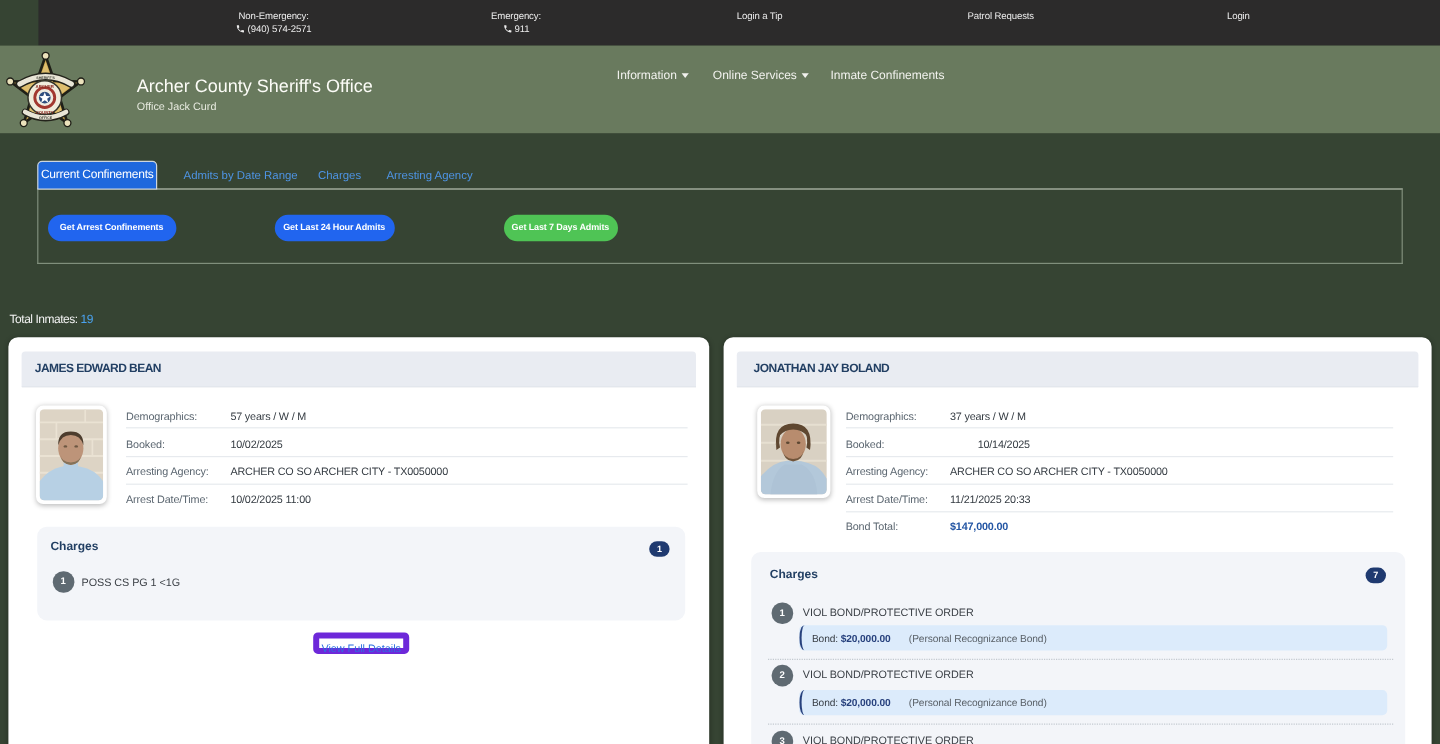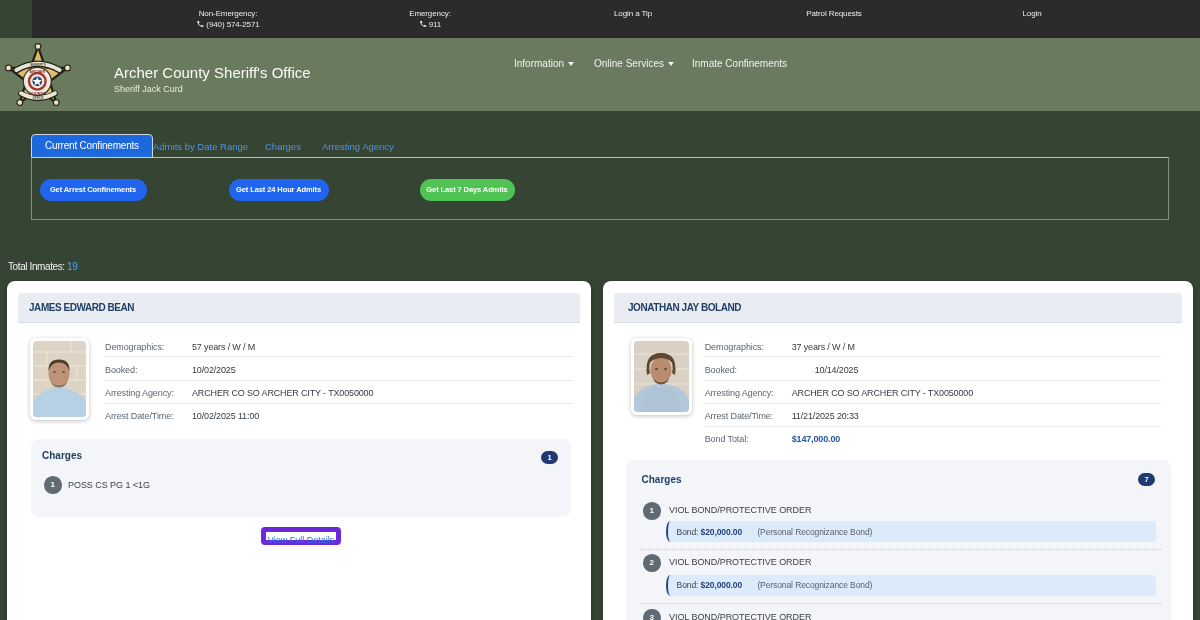--- a/index.html
+++ b/index.html
@@ -13,21 +13,21 @@
 .tb-item svg{vertical-align:-1px;margin-right:2px;}
 
 
 .header{position:absolute;left:0;top:38px;width:1200px;height:73px;background:#697a5e;color:#fff;}
 .h-title{position:absolute;left:114px;top:27px;font-size:15px;line-height:15px;color:#fcfcf7;}
 .h-sub{position:absolute;left:114px;top:46px;font-size:9px;color:#e7eadf;}
 .nav-link{position:absolute;top:20px;font-size:10px;color:#f2f2ee;line-height:12px;}
 .caret{display:inline-block;width:0;height:0;border-left:3.5px solid transparent;border-right:3.5px solid transparent;border-top:4px solid #f2f2ee;margin-left:4px;vertical-align:1px;}
 
 
-.tab-active{position:absolute;left:31px;top:134px;width:122px;height:24px;background:#1e68dd;border:1px solid #cdd6de;border-radius:4px 4px 0 0;color:#fff;font-size:10px;letter-spacing:-0.2px;text-align:center;line-height:22px;z-index:2;}
+.tab-active{position:absolute;left:31px;top:134px;width:100px;height:24px;background:#1e68dd;border:1px solid #cdd6de;border-radius:4px 4px 0 0;color:#fff;font-size:10px;letter-spacing:-0.2px;text-align:center;line-height:22px;z-index:2;}
 .tab-link{position:absolute;top:141px;font-size:9.5px;color:#4e94e4;}
 .tcbox{position:absolute;left:31px;top:157px;width:1138px;height:63px;border:1px solid #808f7c;border-top:1px solid #b9c2b4;}
 .pill-btn{position:absolute;height:22px;border-radius:11px;color:#fff;font-weight:bold;font-size:7.5px;text-align:center;letter-spacing:-0.1px;}
 .pb{background:#2165ef;}
 .pg{background:#4fc455;}
 .pill-btn span{display:inline-block;line-height:22px;}
 
 .total{position:absolute;left:8px;top:261px;font-size:10px;letter-spacing:-0.4px;color:#f2f2f2;}
 .total a{color:#4aa3f0;}
 
@@ -89,21 +89,21 @@
     <circle cx="33.3" cy="40.3" r="14" fill="#f0ecdc" stroke="#35352b" stroke-width="1.3"></circle>
     <circle cx="33.3" cy="40.3" r="8.3" fill="#efece0" stroke="#a23830" stroke-width="2.4"></circle>
     <circle cx="33.3" cy="40.3" r="5.6" fill="#2e4d7d" stroke="#efece0" stroke-width="1.4"></circle>
     <path fill="#fff" d="M33.3 35.9 L34.6 39.1 L38 39.2 L35.3 41.3 L36.3 44.6 L33.3 42.6 L30.3 44.6 L31.3 41.3 L28.6 39.2 L32 39.1 Z"></path>
     <text x="33.3" y="32.3" font-size="3.6" text-anchor="middle" fill="#8a2a22" font-family="Liberation Sans" font-weight="bold">ARCHER</text>
     <text x="33.3" y="53.6" font-size="3.6" text-anchor="middle" fill="#8a2a22" font-family="Liberation Sans" font-weight="bold">COUNTY</text>
     <text x="34" y="25.2" font-size="3" text-anchor="middle" fill="#44443a" font-family="Liberation Sans" font-weight="bold">SHERIFF'S</text>
     <text x="34" y="58.3" font-size="3" text-anchor="middle" fill="#44443a" font-family="Liberation Sans" font-weight="bold">OFFICE</text>
   </svg>
   <div class="h-title">Archer County Sheriff's Office</div>
-  <div class="h-sub">Sheriff Jack Curd</div>
+  <div class="h-sub">Office Jack Curd</div>
   <div class="nav-link" style="left:514px;">Information<span class="caret"></span></div>
   <div class="nav-link" style="left:594px;">Online Services<span class="caret"></span></div>
   <div class="nav-link" style="left:692px;">Inmate Confinements</div>
 </div>
 
 <div class="tab-active">Current Confinements</div>
 <div class="tab-link" style="left:153px;">Admits by Date Range</div>
 <div class="tab-link" style="left:265px;">Charges</div>
 <div class="tab-link" style="left:322px;">Arresting Agency</div>
 <div class="tcbox"></div>

